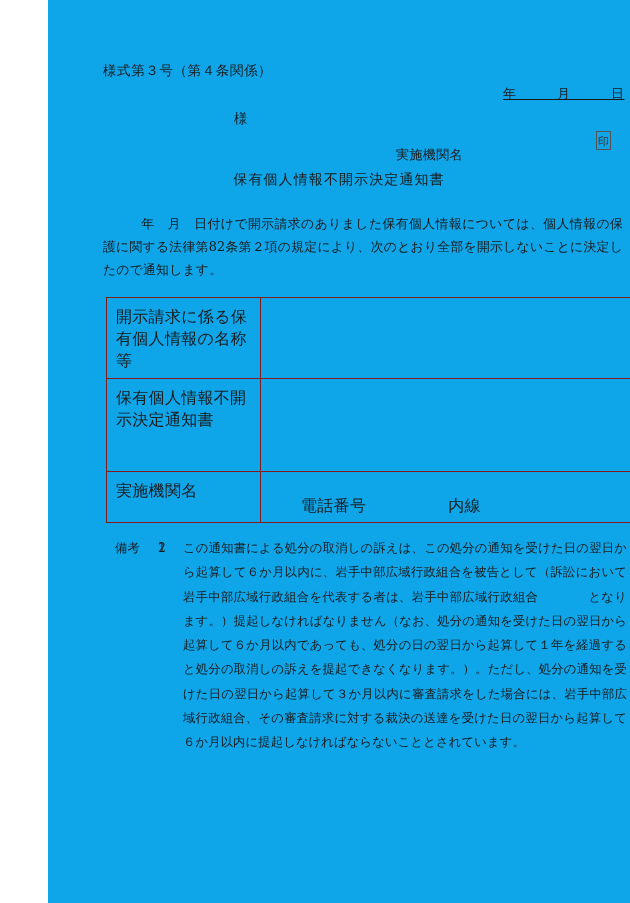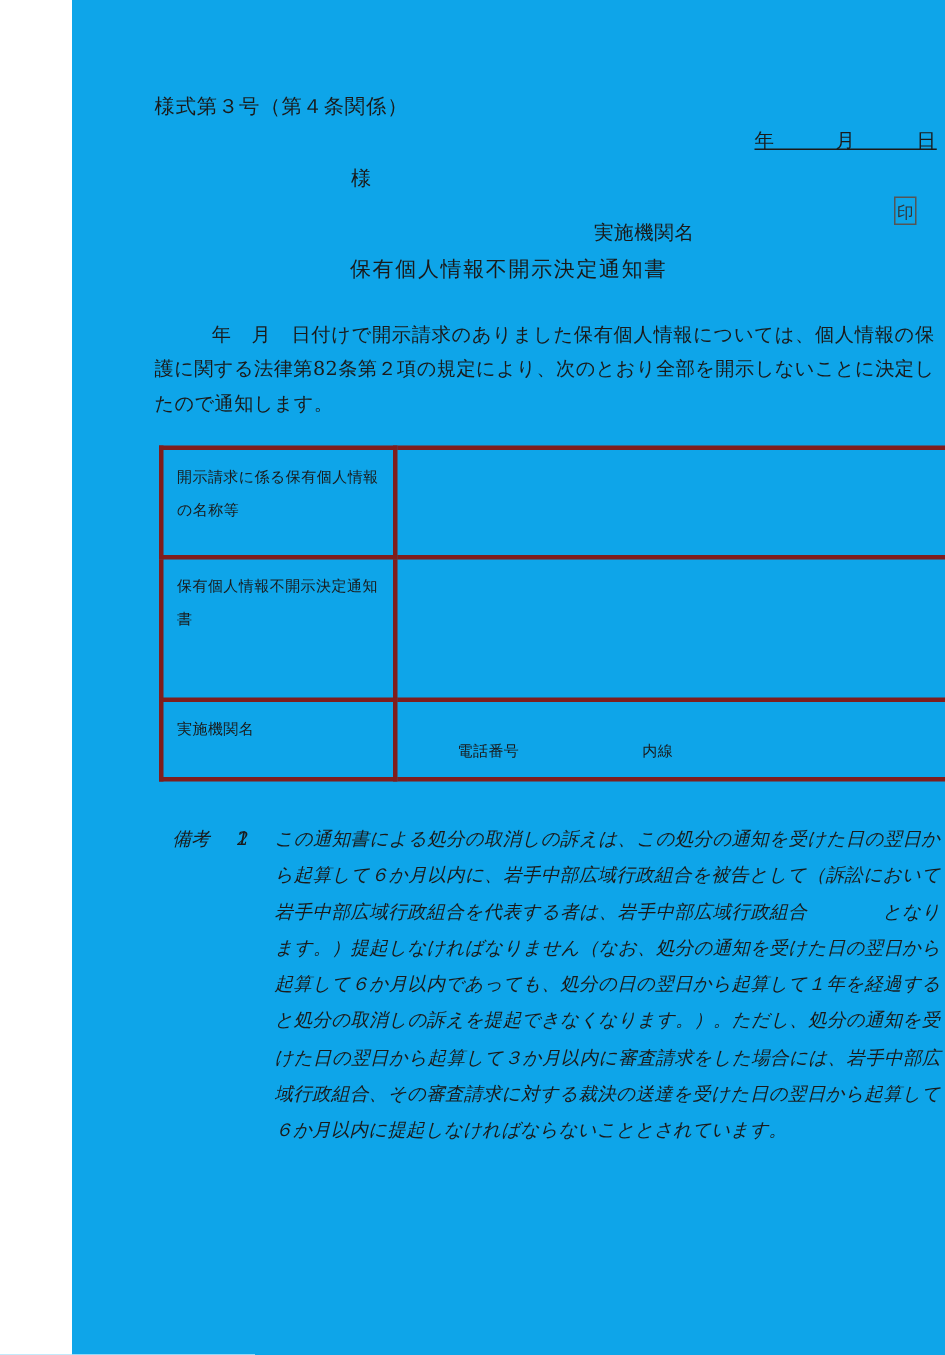--- a/index.html
+++ b/index.html
@@ -107,49 +107,48 @@
   
   .info-table {
     position: absolute;
     left: 58px;
     top: 297px;
     width: 497px;
     border-collapse: collapse;
     table-layout: fixed;
   }
   .info-table td {
-    border: 3px solid #7f1d1d;
+    border: 1px solid #7f1d1d;
     vertical-align: top;
-    font-size: 10px;
+    font-size: 16px;
     line-height: 22px;
     letter-spacing: 0.3px;
     padding: 8px 9px 6px 9px;
   }
   .info-table td.label-cell { width: 135px; }
   .info-table td.value-cell { width: 362px; padding-left: 40px; }
   .row-a td { height: 56px; }
   .row-b td { height: 78px; }
   .row-c td { height: 36px; }
   .row-c td.value-cell {
     vertical-align: bottom;
     padding-bottom: 5px;
   }
   .contact-line { white-space: pre; }
   .contact-line .gap-tel { display: inline-block; width: 82px; }
 
   
   .remarks {
     position: absolute;
     left: 67px;
-    top: 547px;
+    top: 536px;
     width: 512px;
     font-size: 12.3px;
     line-height: 24.3px;
     letter-spacing: 0.15px;
-    font-style: italic;
   }
   .remarks-head {
     position: absolute;
     left: 0;
     top: 0;
     font-size: 12.3px;
     line-height: 24.3px;
     white-space: pre;
   }
   .note {

